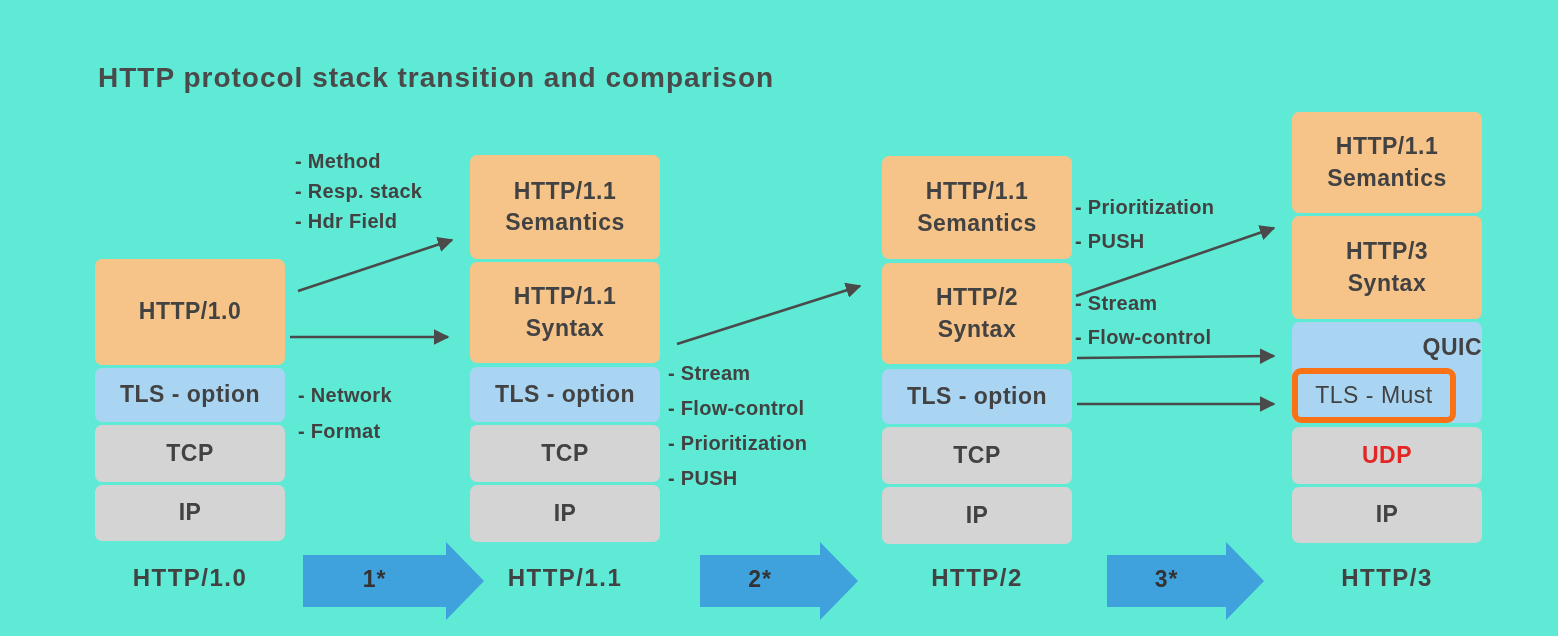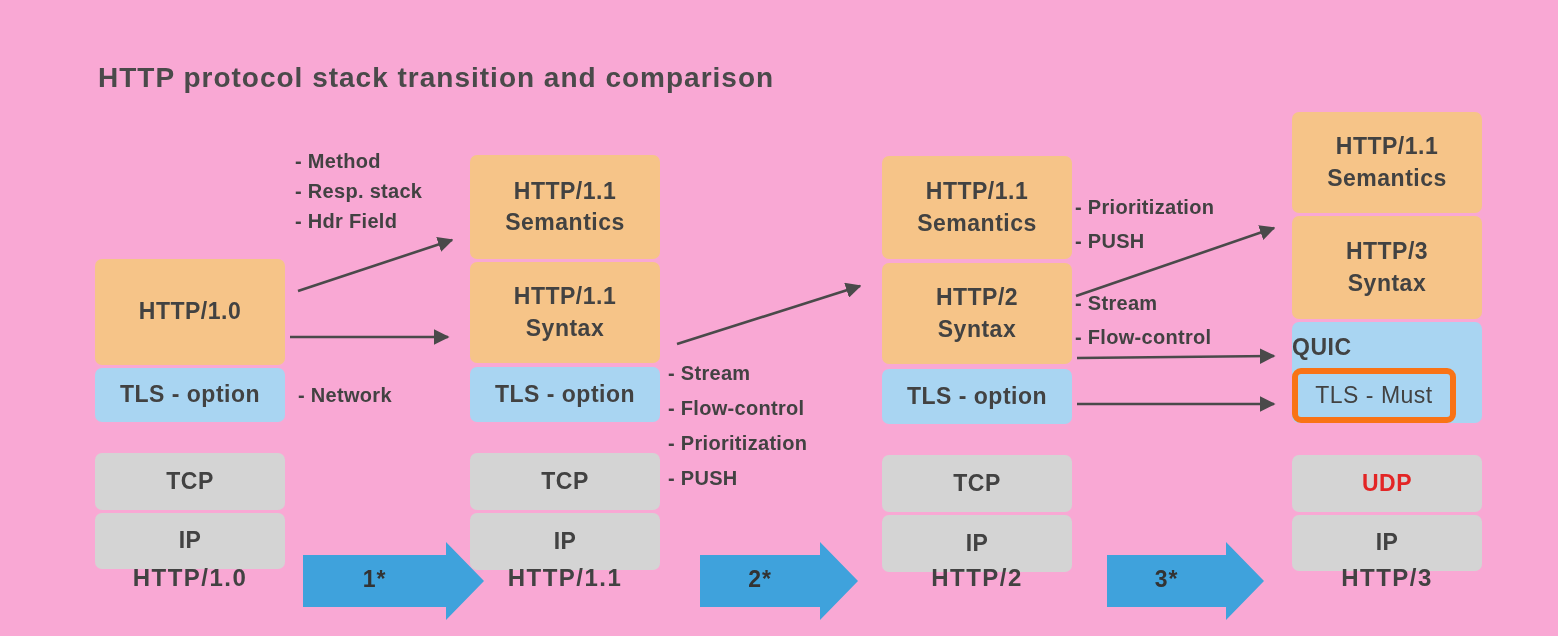--- a/index.html
+++ b/index.html
@@ -1,36 +1,36 @@
 <!DOCTYPE html>
 <html><head>
 <meta charset="utf-8">
 <style>
   html,body{margin:0;padding:0;background:#ffffff;}
   .canvas{
-    position:relative;width:1558px;height:636px;background:#f9a8d4;overflow:hidden;
+    position:relative;width:1558px;height:636px;background:#5eead4;overflow:hidden;
     font-family:"Liberation Sans", sans-serif;
   }
   .title{
     position:absolute;left:98px;top:62px;font-size:28px;font-weight:bold;
     color:#4a4a4a;letter-spacing:1px;
   }
   .stack{position:absolute;top:0;width:190px;height:580px;}
   .block{
     position:absolute;left:0;width:190px;border-radius:7px;
     display:flex;align-items:center;justify-content:center;text-align:center;
     font-size:23px;font-weight:bold;color:#424242;white-space:pre-line;
     letter-spacing:.5px;line-height:1.35;
   }
   .orange{background:#F6C488;}
   .blue{background:#A9D5F2;}
-  .gray{background:#D4D4D4;margin-top:28px;}
+  .gray{background:#D4D4D4;}
   .quic-label{
     position:absolute;top:4px;left:0;width:100%;height:42px;line-height:42px;
-    text-align:left;font-size:23px;font-weight:bold;color:#424242;letter-spacing:.5px;
+    text-align:right;font-size:23px;font-weight:bold;color:#424242;letter-spacing:.5px;
   }
   .tls-must{
     position:absolute;left:0;top:46px;width:164px;height:55px;background:#A9D5F2;
     border:6px solid #f97316;border-radius:9px;box-sizing:border-box;
     display:flex;align-items:center;justify-content:center;
     font-size:23px;font-weight:normal;color:#424242;letter-spacing:.5px;
   }
   .udp-text{color:#E32525;}
   .caption{
     position:absolute;top:564px;width:190px;text-align:center;
@@ -101,20 +101,21 @@
     <div class="caption" style="left:0">HTTP/3</div>
   </div>
 
   <div class="notes lh30" style="left:295px;top:146px">
     <div class="note">- Method</div>
     <div class="note">- Resp. stack</div>
     <div class="note">- Hdr Field</div>
   </div>
   <div class="notes lh36" style="left:298px;top:377px">
     <div class="note">- Network</div>
+    <div class="note">- Format</div>
   </div>
 
   <div class="notes lh35" style="left:668px;top:356px">
     <div class="note">- Stream</div>
     <div class="note">- Flow-control</div>
     <div class="note">- Prioritization</div>
     <div class="note">- PUSH</div>
   </div>
 
   <div class="notes lh34" style="left:1075px;top:190px">

